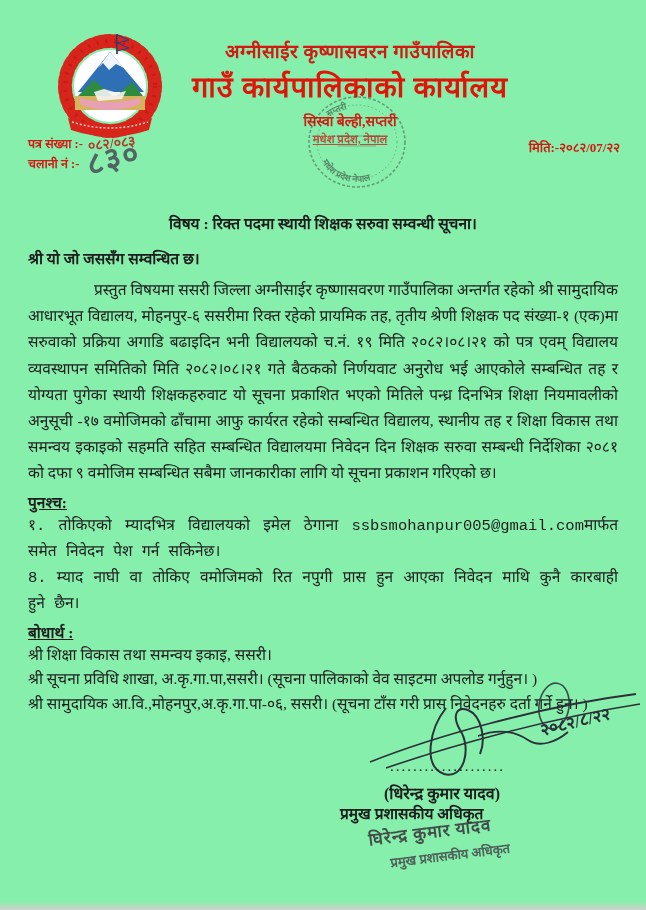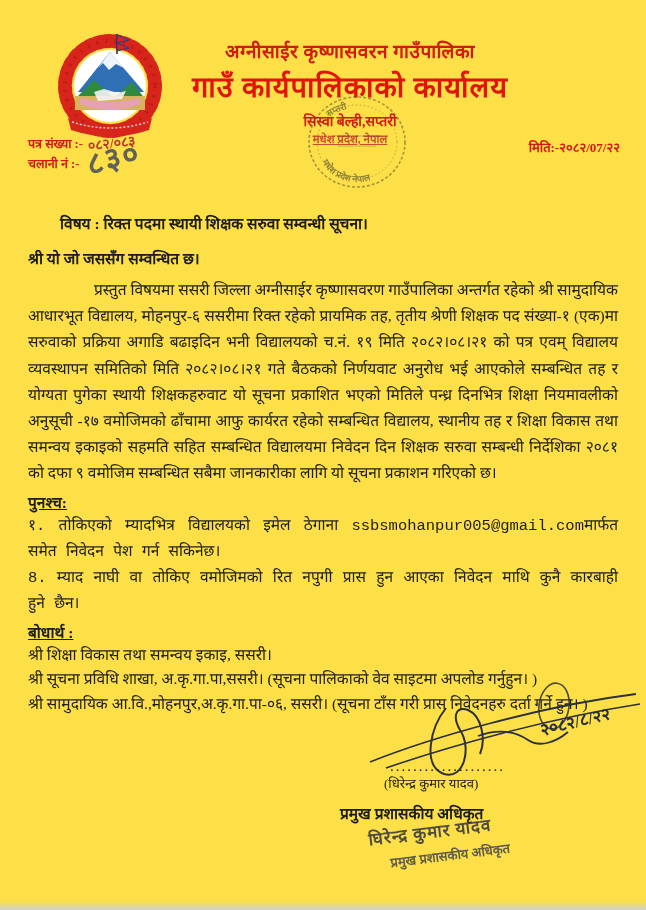--- a/index.html
+++ b/index.html
@@ -1,18 +1,18 @@
 <!DOCTYPE html>
 <html><head>
 <meta charset="utf-8">
 <style>
   html,body{margin:0;padding:0;background:#e9e9e9;}
   .page{
     position:relative;width:646px;height:910px;margin:0 auto;
-    background:#fde047;overflow:hidden;
+    background:#86efac;overflow:hidden;
     font-family:"Liberation Serif","DejaVu Serif",serif;
     color:#1d1d1d;
   }
   .page::after{
     content:"";position:absolute;left:0;right:0;bottom:0;height:9px;
     background:linear-gradient(to top,#cfcfcd,rgba(255,255,255,0));
     pointer-events:none;
   }
   
   .letterhead{position:relative;height:212px;}
@@ -25,35 +25,35 @@
   .round-stamp{position:absolute;left:296px;top:84px;opacity:.62;}
   .refs{position:absolute;left:28px;top:134px;font-size:12.5px;font-weight:bold;color:#d11b12;line-height:20px;}
   .ref-row{white-space:nowrap;}
   .hand-ref{display:inline-block;transform:rotate(-6deg);font-size:14px;color:#b33a2e;margin-left:2px;}
   .hand-chalani{
     position:absolute;left:86px;top:136px;font-size:31px;font-weight:bold;
     color:#4b505a;transform:rotate(-14deg);opacity:.88;letter-spacing:2px;
   }
   .date-line{position:absolute;right:26px;top:138px;font-size:13px;font-weight:bold;color:#d11b12;}
   
-  .subject{ font-size:15.5px;font-weight:bold;margin:0 60px 0 60px;}
+  .subject{ text-align:center;font-size:15.5px;font-weight:bold;margin:0 60px 0 60px;}
   .salutation{font-size:15.5px;font-weight:bold;margin:13px 28px 0 28px;}
   .body-par{
     margin:8px 28px 0 28px;font-size:15.5px;line-height:26.2px;
     text-align:justify;text-indent:66px;
   }
   .sec-head{font-size:15.5px;font-weight:bold;text-decoration:underline;margin:4px 28px 0 28px;font-family:Liberation Serif, serif;}
   .pun-item{font-size:15.5px;line-height:26px;margin:0 28px;text-align:justify;font-family:Liberation Mono, monospace;}
   .bod-item{font-size:15.5px;line-height:24.5px;margin:0 28px;position:relative;}
   .pen-oval{position:absolute;right:34px;top:-12px;pointer-events:none;}
   
   .sig-block{position:relative;height:200px;margin-top:2px;}
   .sig-scrawl{position:absolute;left:360px;top:-30px;pointer-events:none;}
   .dotted{position:absolute;left:390px;top:40px;font-size:15px;letter-spacing:2px;color:#222;}
-  .sig-name{position:absolute;left:384px;top:56px;font-size:13px;font-weight:normal;}
+  .sig-name{position:absolute;left:384px;top:64px;font-size:16px;font-weight:bold;}
   .sig-desig{position:absolute;left:340px;top:84px;font-size:15.5px;font-weight:bold;}
   .stamp-name{
     position:absolute;left:368px;top:102px;font-size:17px;font-weight:bold;color:#3c3c40;
     transform:rotate(-7deg);letter-spacing:1px;opacity:.9;
   }
   .stamp-desig{
     position:absolute;left:390px;top:128px;font-size:13px;font-weight:bold;color:#46464b;
     transform:rotate(-7deg);opacity:.85;
   }
 </style>

